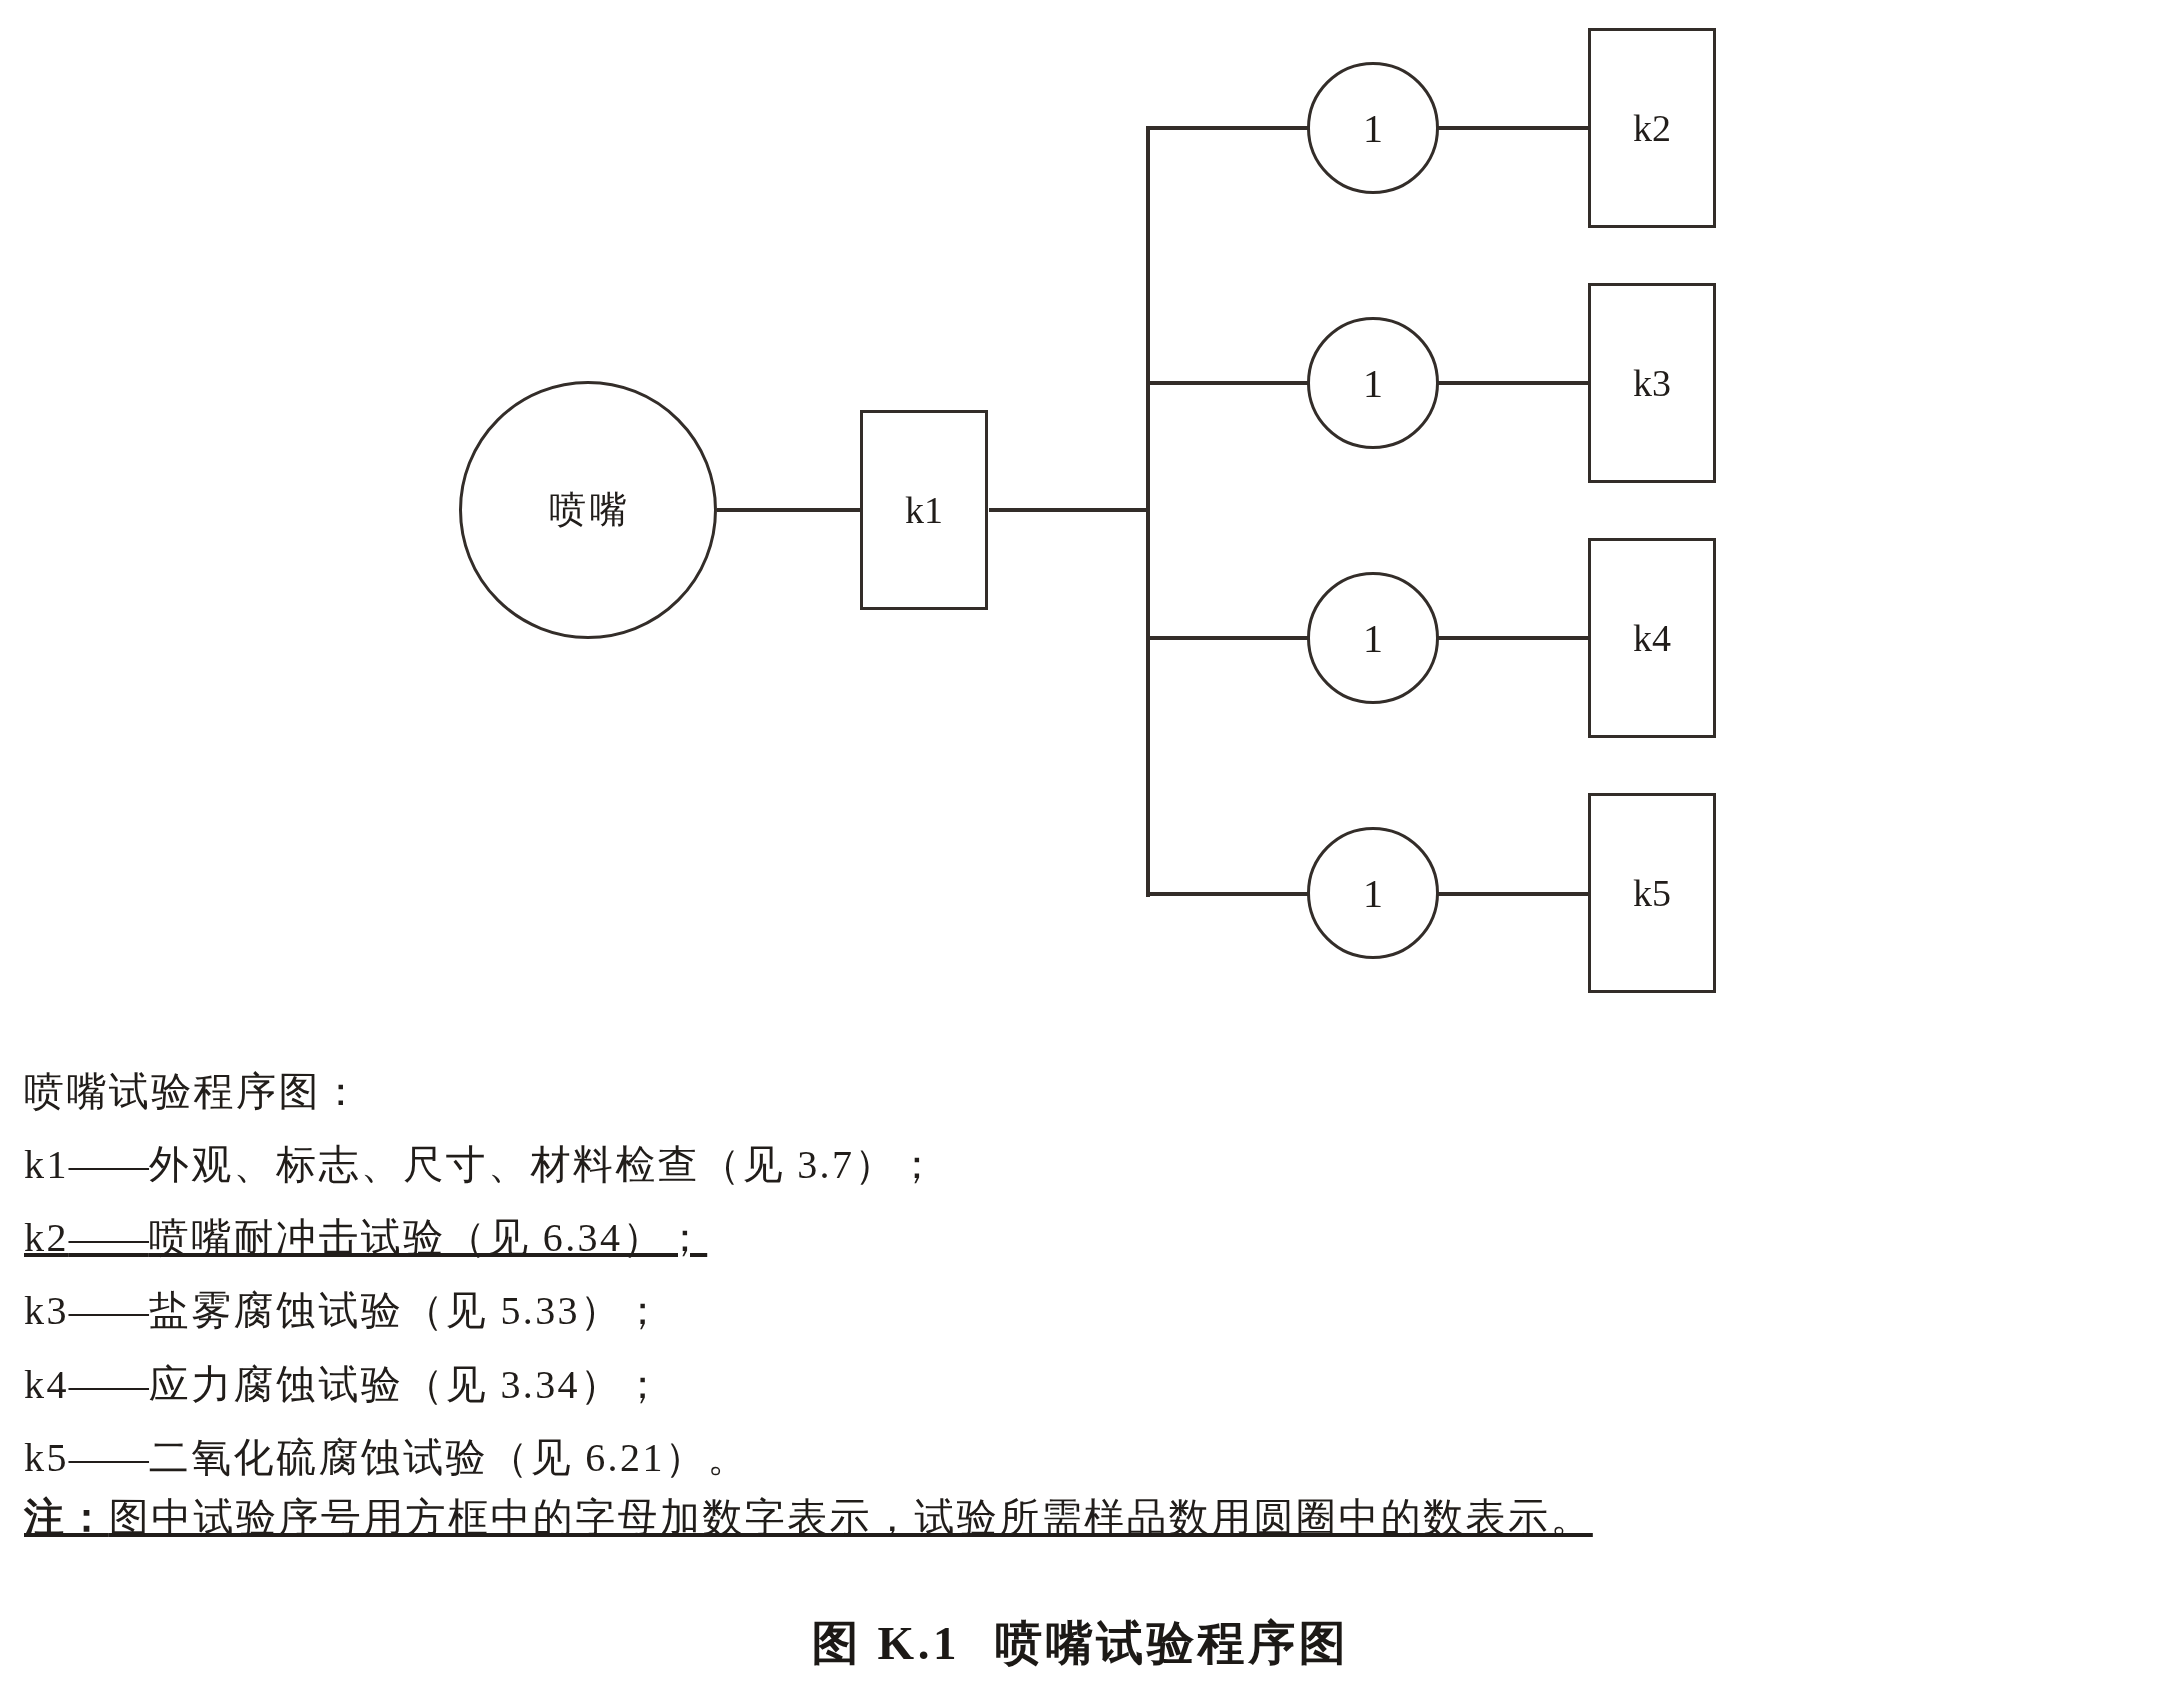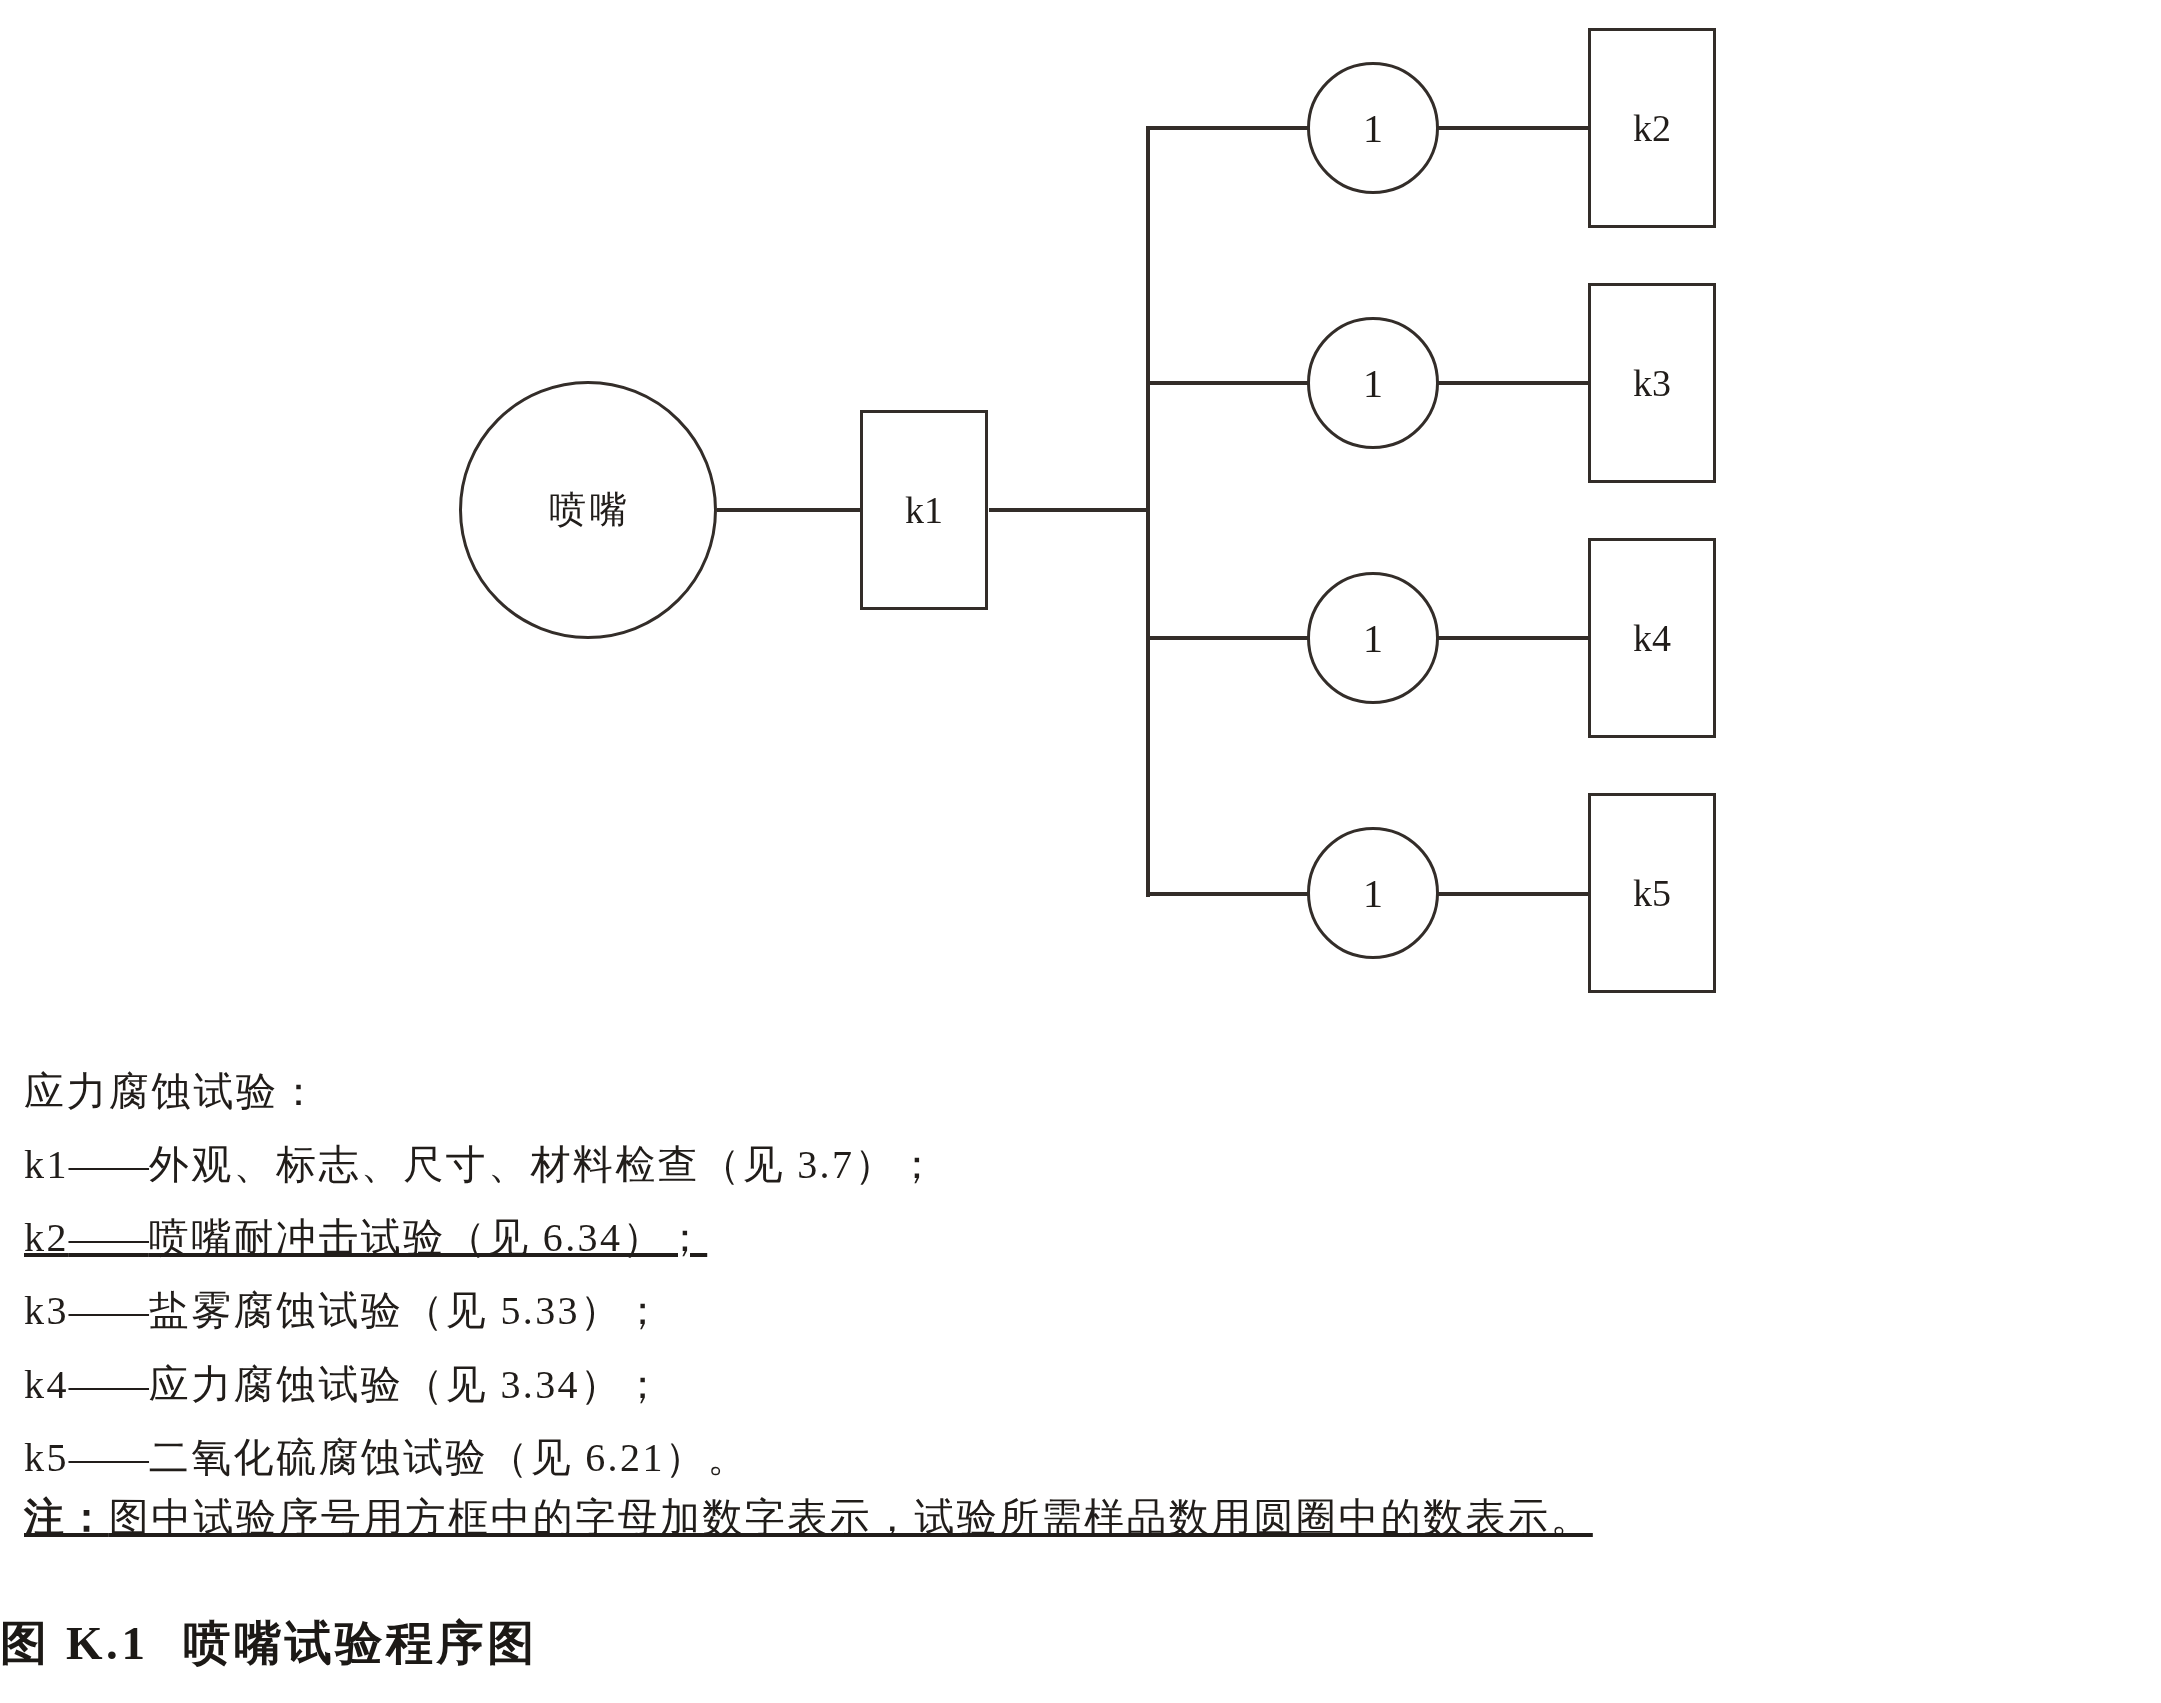--- a/index.html
+++ b/index.html
@@ -43,21 +43,21 @@
   
   .tline{
     position:absolute;left:24px;
     font-size:40px;line-height:40px;letter-spacing:2.4px;
     white-space:nowrap;color:var(--text);
   }
   .tline .dash{letter-spacing:0;}
   .note-label{font-weight:bold;font-family:"Liberation Sans", sans-serif;}
   .caption{
     position:absolute;left:0;top:1620px;width:100%;
-    text-align:left;font-weight:bold;
+    text-align:center;font-weight:bold;
     font-size:47px;line-height:47px;letter-spacing:3.6px;
     white-space:nowrap;color:#1c1916;
   }
   .caption .gap{display:inline-block;width:35px;}
 </style>
 </head>
 <body>
 
 <div class="page">
 
@@ -110,21 +110,21 @@
     </div>
     <div class="hline" style="left:1437px;top:892px;width:152px;"></div>
     <div class="node-box branch-box" style="top:793px;">
       <span class="node-label">k5</span>
     </div>
 
   </div>
 
   <div>
 
-    <div class="tline" style="top:1072px;">应力腐蚀试验：</div>
+    <div class="tline" style="top:1072px;">喷嘴试验程序图：</div>
 
     <div class="tline" style="top:1145px;"><span>k1</span><span class="dash">——</span><span>外观、标志、尺寸、材料检查（见 3.7）；</span></div>
 
     <div class="tline" style="top:1218px;text-decoration:underline;"><span>k2</span><span class="dash">——</span><span>喷嘴耐冲击试验（见 6.34）；</span></div>
 
     <div class="tline" style="top:1291px;"><span>k3</span><span class="dash">——</span><span>盐雾腐蚀试验（见 5.33）；</span></div>
 
     <div class="tline" style="top:1365px;"><span>k4</span><span class="dash">——</span><span>应力腐蚀试验（见 3.34）；</span></div>
 
     <div class="tline" style="top:1438px;"><span>k5</span><span class="dash">——</span><span>二氧化硫腐蚀试验（见 6.21）。</span></div>

